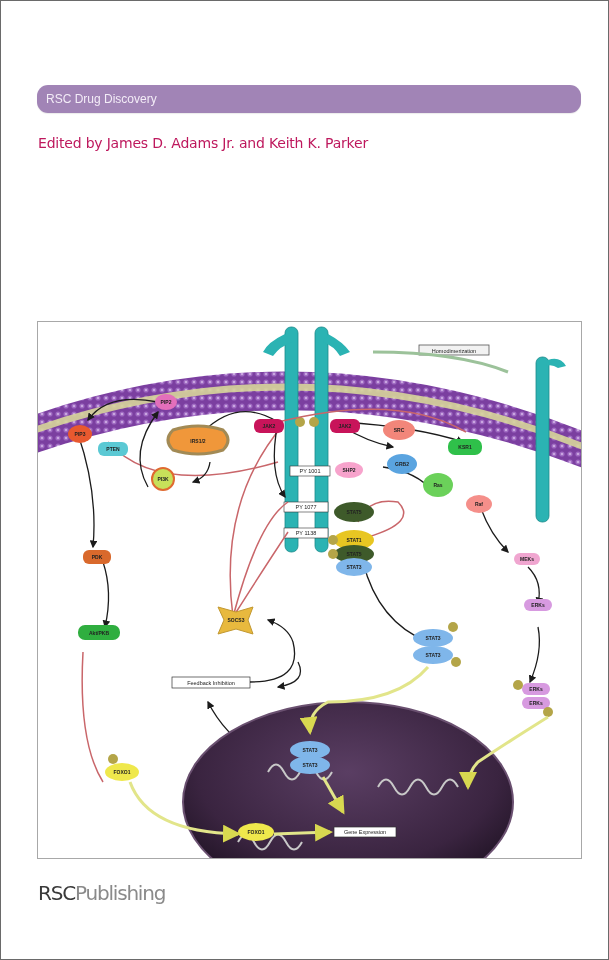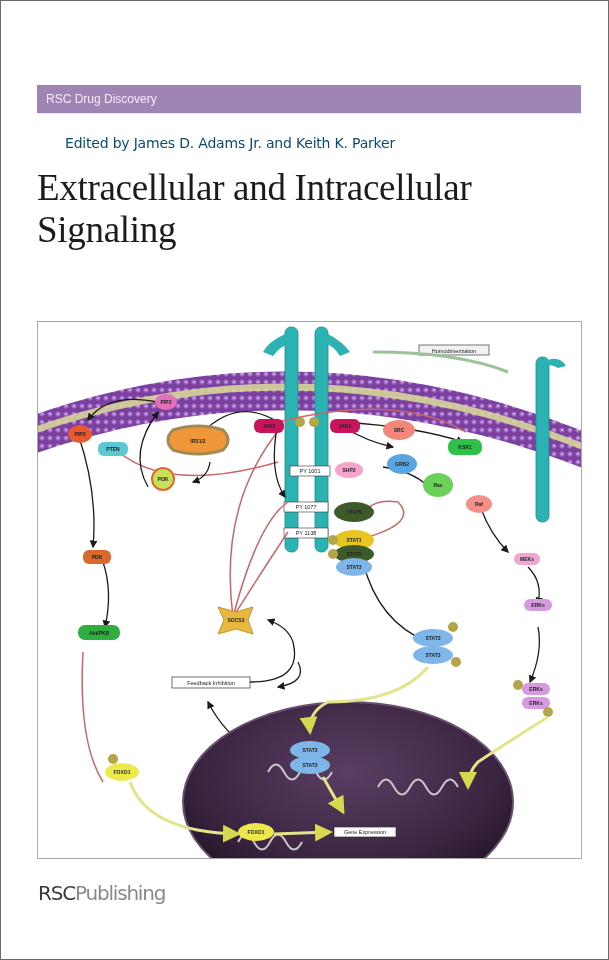--- a/index.html
+++ b/index.html
@@ -3,31 +3,30 @@
 <meta charset="utf-8">
 <style>
   html, body { margin: 0; padding: 0; background: #ffffff; }
   body { width: 609px; height: 960px; position: relative; overflow: hidden; }
   .cover {
     position: absolute; left: 0; top: 0; width: 607px; height: 958px;
     border: 1px solid #6a6a6a; background: #ffffff;
   }
   .series-bar {
     position: absolute; left: 36px; top: 84px; width: 544px; height: 28px;
-    background: #a184b6; box-shadow: 0 1px 1px rgba(0,0,0,0.08);
+    background: #a184b6; box-shadow: 0 1px 1px rgba(0,0,0,0.08); border-radius: 11px;
   }
   .series-label {
     position: absolute; left: 9px; top: 7px;
     font-family: "Liberation Sans", sans-serif; font-size: 12px; color: #f3ecf7;
   }
   .editors {
     position: absolute; left: 37px; top: 134px;
-    font-family: "DejaVu Sans", sans-serif; font-size: 14px; color: #0c4a6e;
+    font-family: "DejaVu Sans", sans-serif; font-size: 14px; color: #be185d;
     letter-spacing: -0.2px;
-    margin-left: 27px;
   }
   .title {
     position: absolute; left: 36px; top: 166px; width: 560px;
     font-family: "Liberation Serif", serif; font-size: 37px; line-height: 42px;
     color: #1b1b1b; letter-spacing: -0.3px;
   }
   .figure-frame {
     position: absolute; left: 36px; top: 320px; width: 543px; height: 536px;
     border: 1px solid #a8a8a8; background: #ffffff; overflow: hidden;
   }
@@ -45,24 +44,20 @@
 <body>
 
 <div class="cover">
 
   <div class="series-bar">
     <span class="series-label">RSC Drug Discovery</span>
   </div>
 
   <div class="editors">Edited by James D. Adams Jr. and Keith K. Parker</div>
 
-  <div class="title">
-    <div>Extracellular and Intracellular</div>
-    <div>Signaling</div>
-  </div>
 
   <div class="figure-frame">
     <svg width="543" height="536" viewBox="0 0 543 536" xmlns="http://www.w3.org/2000/svg">
       <defs>
         <pattern id="beads" x="0" y="0" width="8" height="8" patternUnits="userSpaceOnUse">
           <rect width="8" height="8" fill="#7b3fa0"></rect>
           <circle cx="4" cy="4" r="2.6" fill="#9c66c0"></circle>
           <circle cx="4" cy="4" r="1.3" fill="#c9a6e0"></circle>
         </pattern>
         <radialGradient id="nuc" cx="50%" cy="35%" r="65%">

